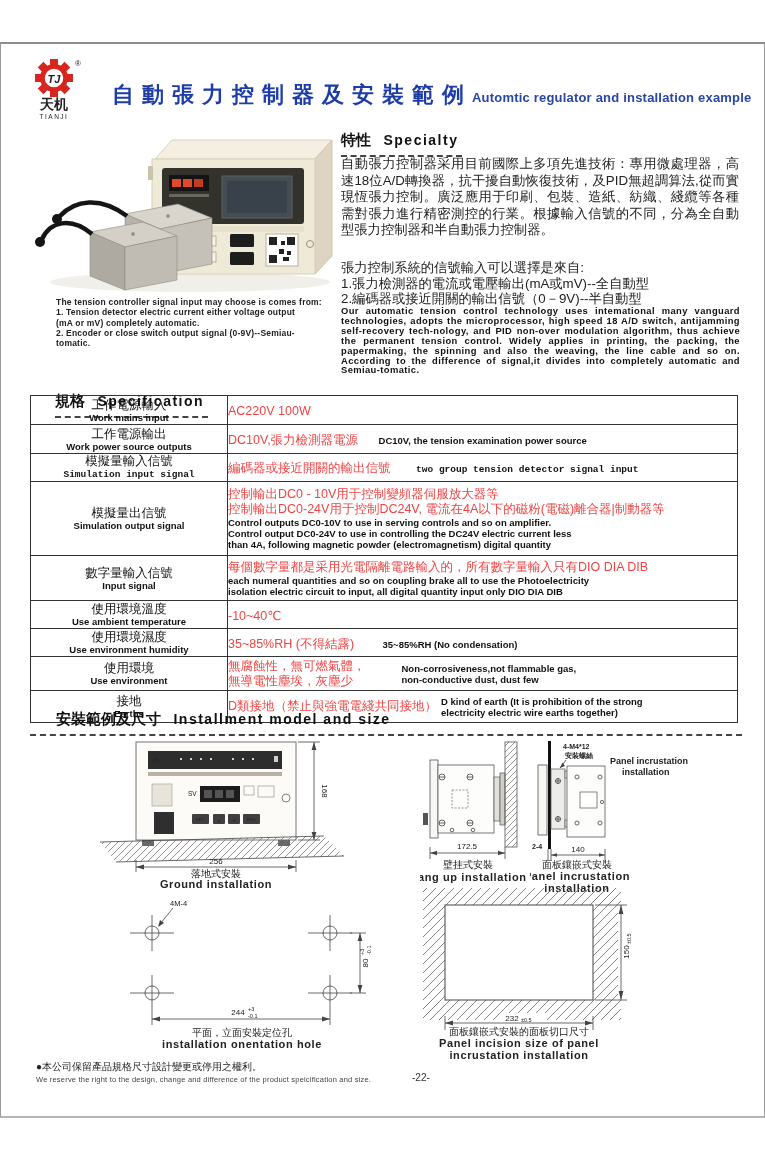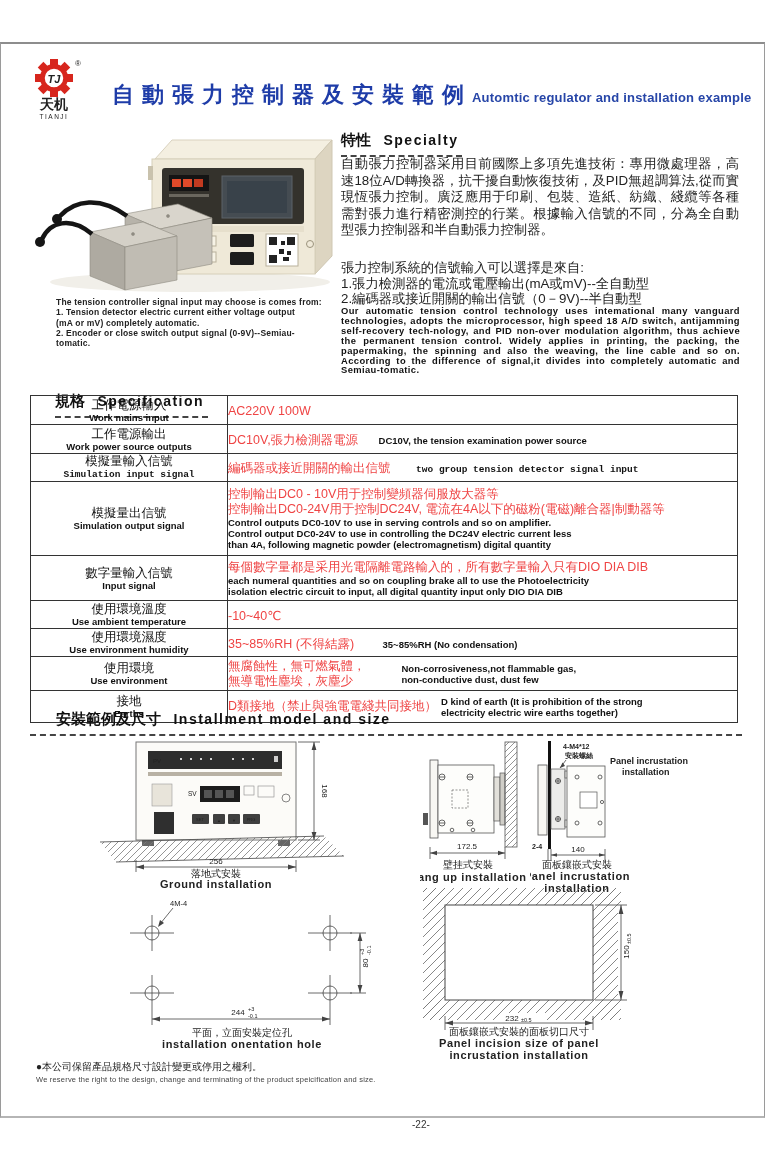--- a/index.html
+++ b/index.html
@@ -38,21 +38,21 @@
   .tol-t{font-size:5.5px;}
   .cap-cn{font-size:10px;}
   .cap-en{font-size:11px;font-weight:bold;letter-spacing:.6px;}
   .note-t{font-size:7px;font-weight:bold;}
   .dwl{stroke:#444;stroke-width:.8;fill:none;}
   .arr{fill:#444;stroke:none;}
   
   #footer{left:36px;top:1060px;color:#222;}
   #footer-cn{font-size:10px;}
   #footer-en{font-size:7.5px;color:#444;margin-top:1px;letter-spacing:.2px;}
-  #page-no{left:412px;top:1119px;font-size:10px;color:#333;}
+  #page-no{left:412px;top:1072px;font-size:10px;color:#333;}
 </style>
 </head>
 <body>
 
 <div id="page">
   <div id="frame" class="abs"></div>
 
   <svg class="abs" style="left:26px;top:56px;" width="62" height="70" viewBox="0 0 62 70">
     <g fill="#d7261d">
       <rect x="24" y="3" width="8" height="8"></rect>
@@ -488,16 +488,16 @@
     <rect x="86" y="131" width="44" height="9" fill="#fff"></rect>
     <text x="97" y="138.5" text-anchor="middle" class="dim-t">232</text>
     <text x="106" y="139.5" class="tol-t">±0.5</text>
     <text x="104" y="153" text-anchor="middle" class="cap-cn">面板鑲嵌式安裝的面板切口尺寸</text>
     <text x="104" y="165" text-anchor="middle" class="cap-en">Panel incision size of panel</text>
     <text x="104" y="177" text-anchor="middle" class="cap-en">incrustation installation</text>
   </svg>
 
   <div id="footer" class="abs">
     <div id="footer-cn">●本公司保留產品規格尺寸設計變更或停用之權利。</div>
-    <div id="footer-en">We reserve the right to the design, change and terminating of the product speicification and size.</div>
+    <div id="footer-en">We reserve the right to the design, change and difference of the product speicification and size.</div>
   </div>
   <div id="page-no" class="abs">-22-</div>
 </div>
 
 </body></html>

